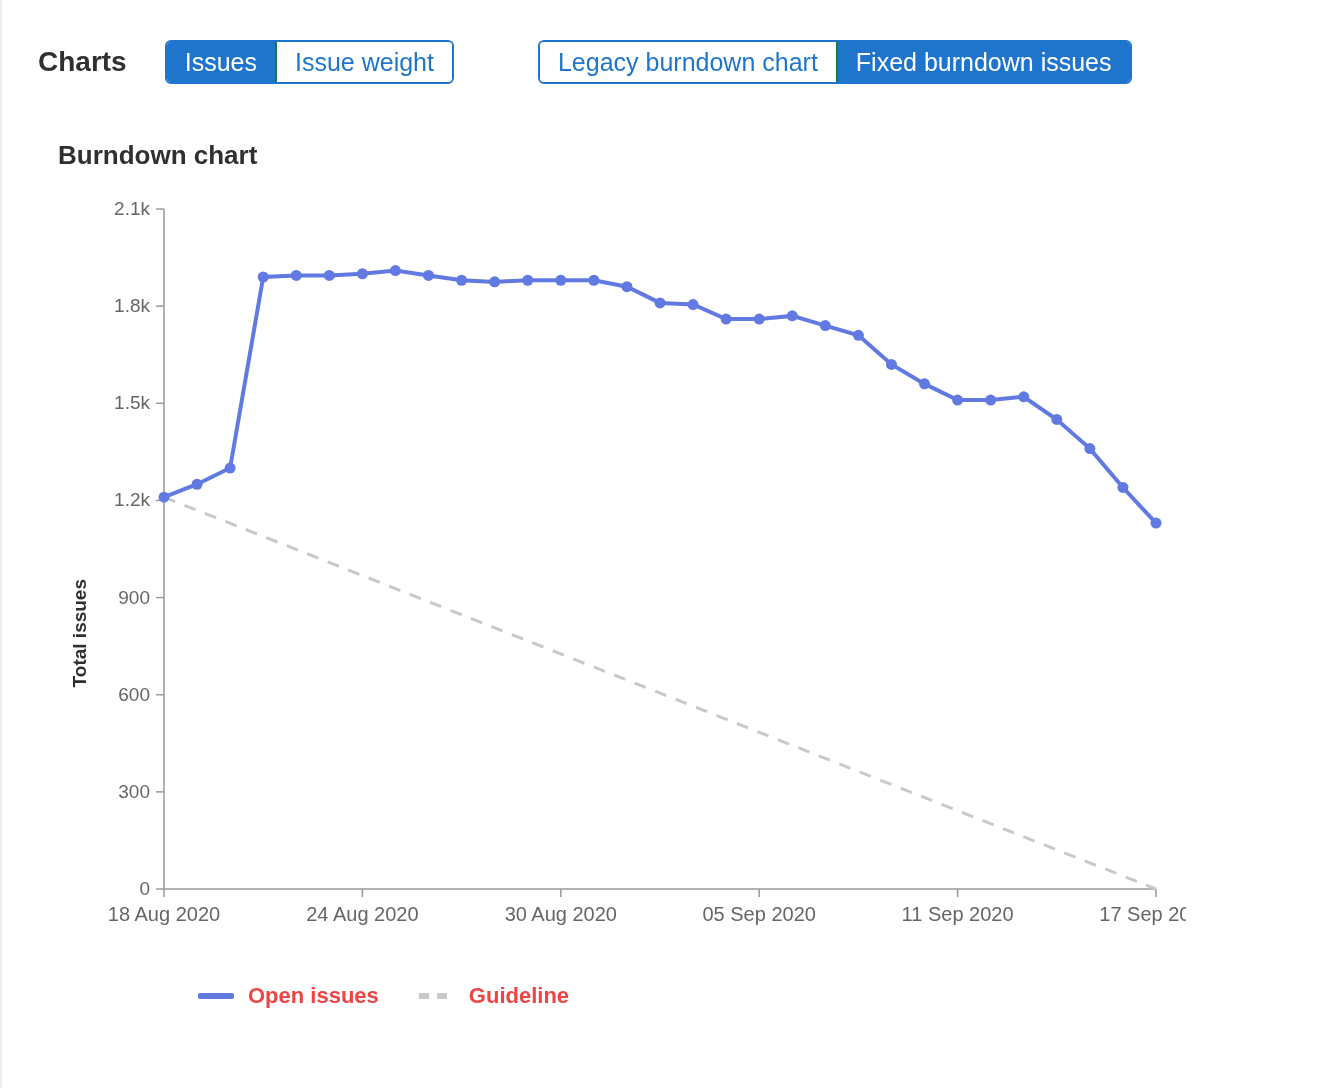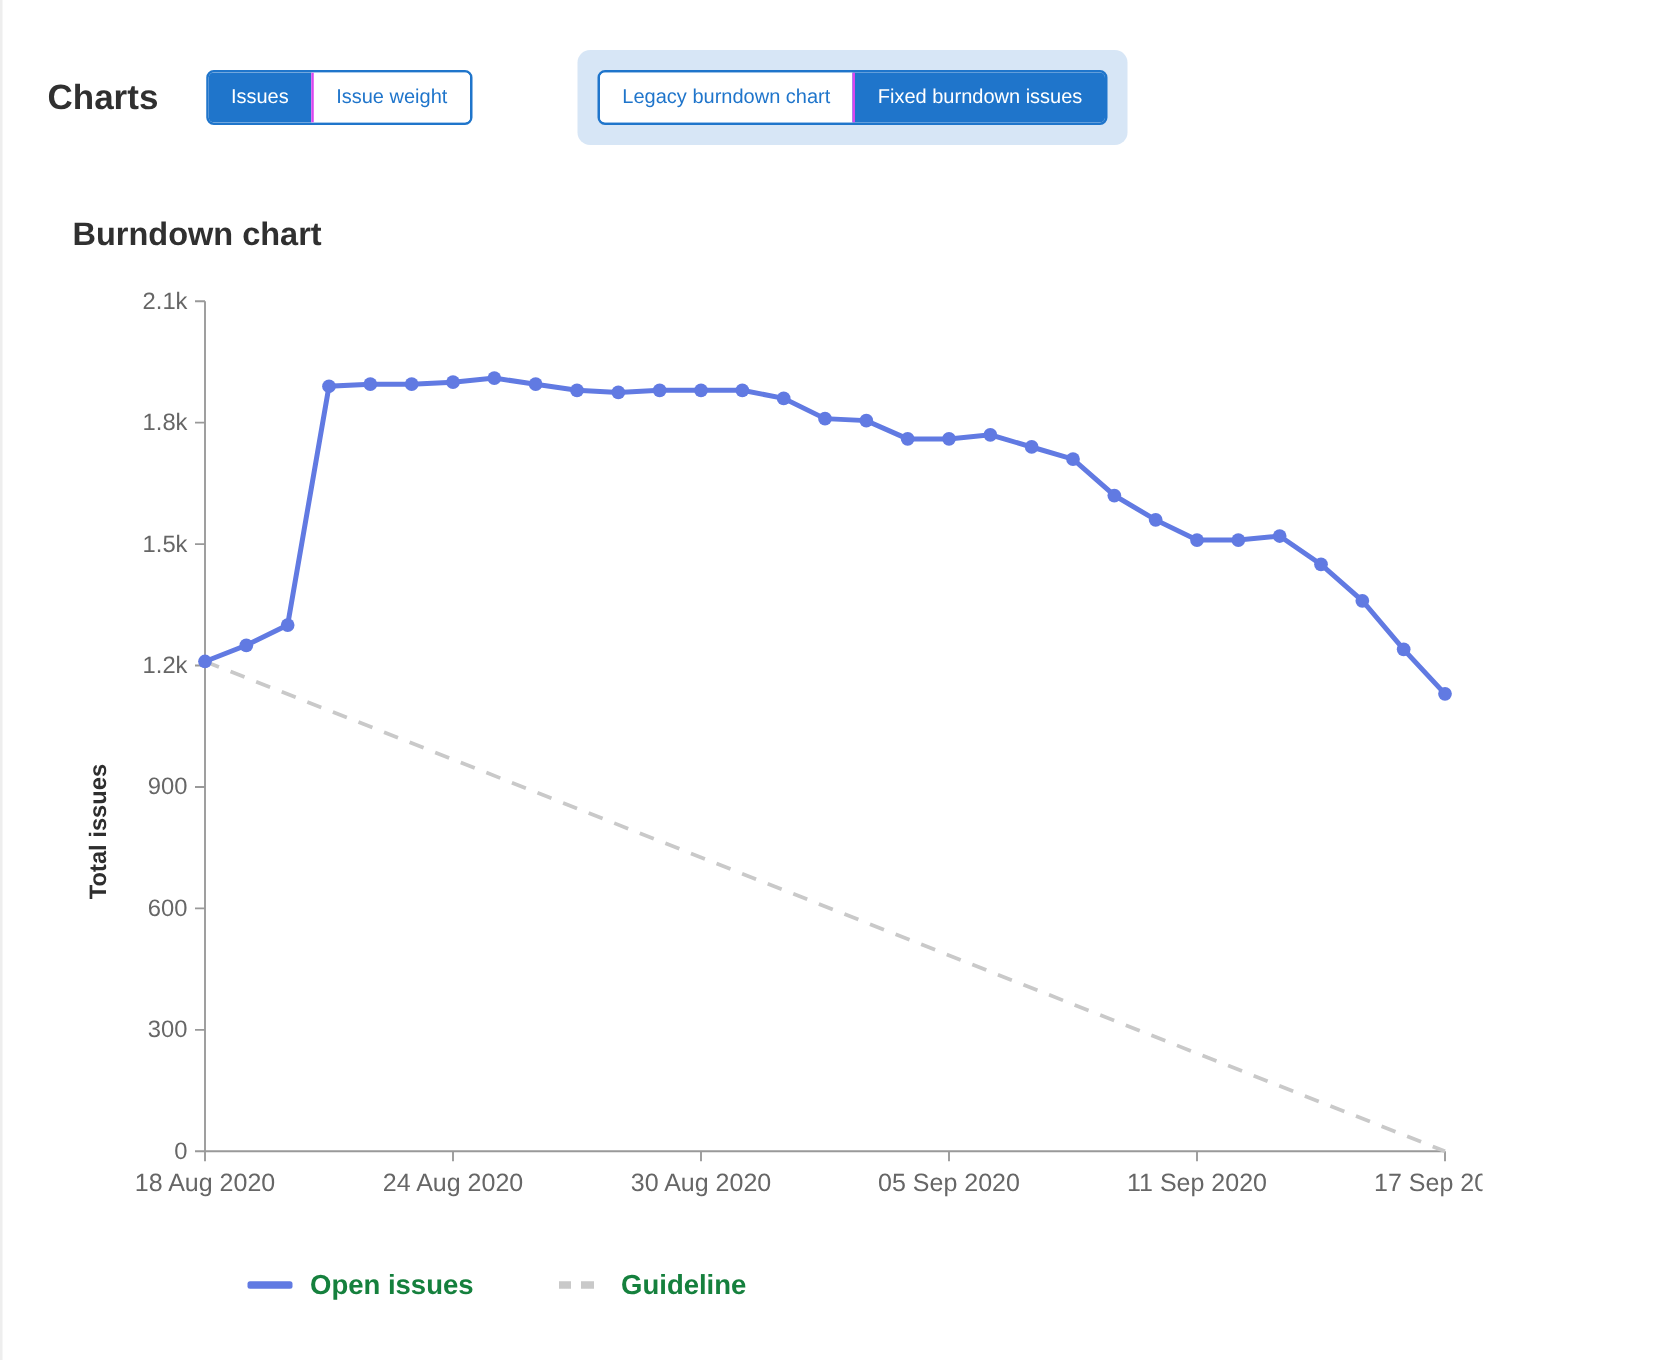--- a/index.html
+++ b/index.html
@@ -27,31 +27,31 @@
   display: inline-flex;
   border: 2px solid #1f75cb;
   border-radius: 6px;
   overflow: hidden;
   height: 44px;
 }
 .seg-btn {
   background: #fff;
   color: #1f75cb;
   border: none;
-  font-size: 16px;
+  font-size: 25px;
   padding: 0 18px;
   cursor: pointer;
   height: 100%;
   display: flex;
   align-items: center;
 }
-.seg-btn + .seg-btn { border-left: 2px solid #d946ef; }
+.seg-btn + .seg-btn { border-left: 2px solid #15803d; }
 .seg-btn.active { background: #1f75cb; color: #fff; }
 .seg-outline {
-  padding: 16px;
+  padding: 0;
   border-radius: 10px;
   background: rgba(31,117,203,0.18);
   margin-left: -4px;
 }
 .seg-outline .seg-group { border-radius: 6px; }
 .chart-title {
   font-size: 26px;
   font-weight: 700;
   color: #303030;
   margin-left: 20px;
@@ -77,26 +77,26 @@
 svg { display: block; }
 .axis-line { stroke: #999; stroke-width: 1.5; }
 .tick-label { font-size: 19px; fill: #666; }
 .x-tick-label { font-size: 20px; fill: #666; text-anchor: middle; }
 .series-line { stroke: #617ae2; stroke-width: 4; fill: none; }
 .series-dot { fill: #617ae2; }
 .guide-line { stroke: #c9c9c9; stroke-width: 3; stroke-dasharray: 12 10; fill:none; }
 .legend {
   display: flex;
   align-items: center;
-  gap: 68px;
+  gap: 40px;
   margin-top: 24px;
   margin-left: 160px;
   font-size: 22px;
   font-weight: 700;
-  color: #15803d;
+  color: #ef4444;
 }
 .legend-item { display: flex; align-items: center; gap: 14px; }
 .swatch-solid {
   width: 36px; height: 6px; background: #617ae2; border-radius: 2px;
 }
 .swatch-dash {
   width: 36px; height: 6px;
   background: repeating-linear-gradient(90deg,#c9c9c9 0 10px, transparent 10px 18px);
 }
 </style>

